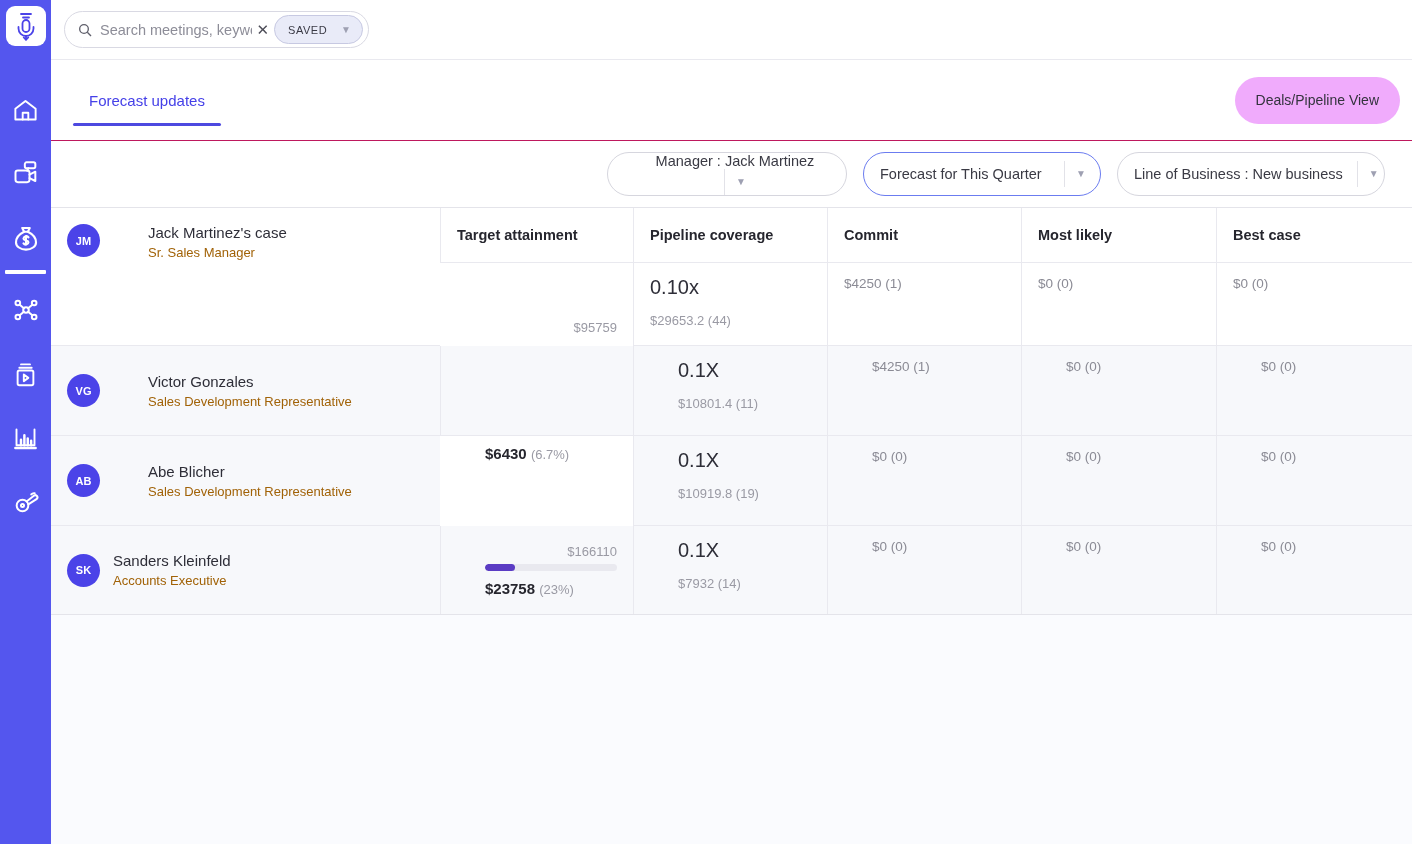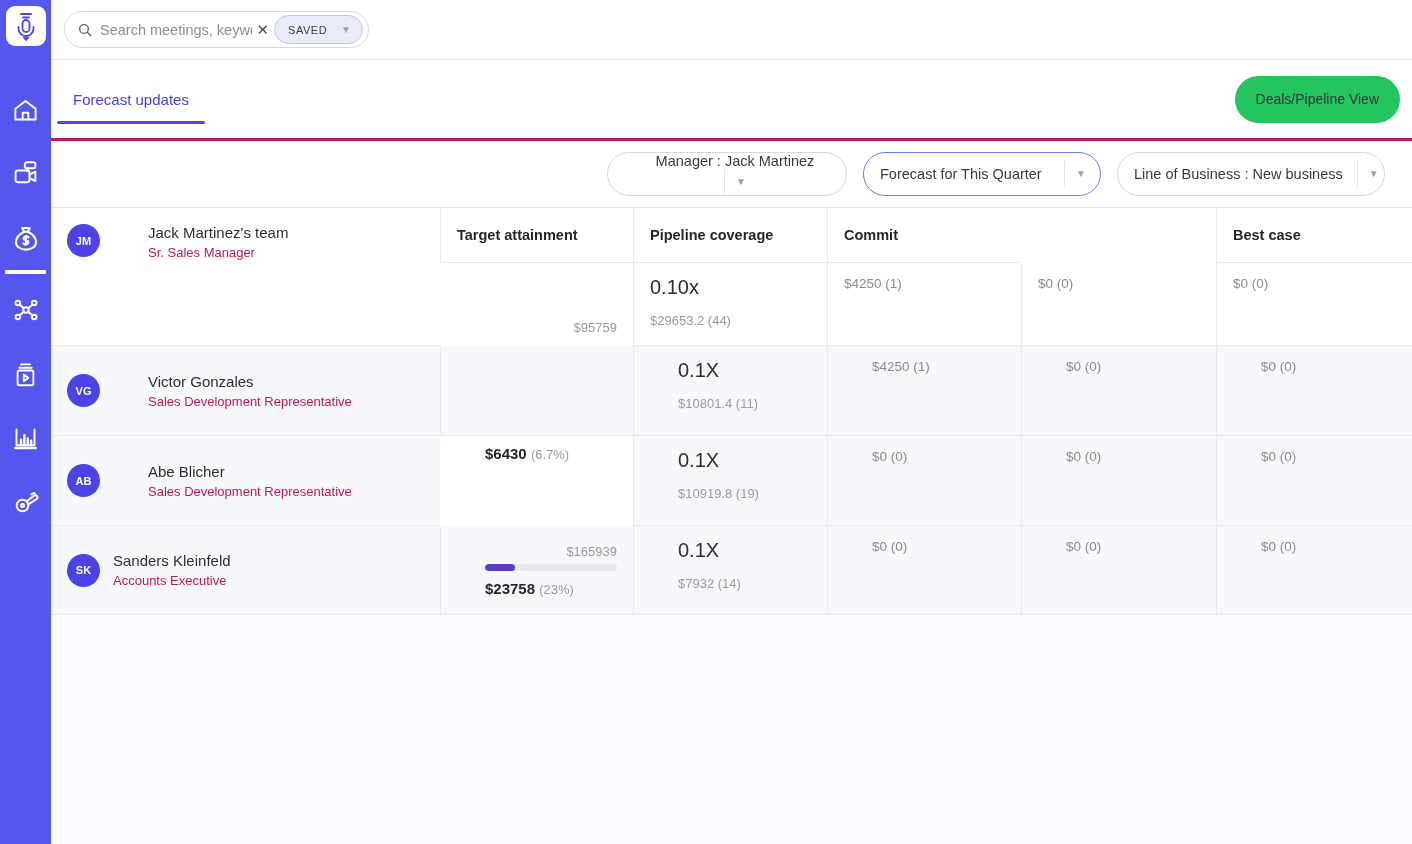--- a/index.html
+++ b/index.html
@@ -32,27 +32,27 @@
   .search-input { border:none; outline:none; flex:1; min-width:0; font-size:14.5px;
     color:#3c3c46; padding:0 4px 0 7px; font-family:"Liberation Sans", sans-serif; background:transparent;}
   .search-input::placeholder { color:#8d8d98; }
   .clear-x { color:#4d4d58; font-size:15px; cursor:pointer; padding:0 5px 0 1px; flex-shrink:0; }
   .saved-chip { height:29px; background:#e9ebf8; border:1px solid #c7c9e2; border-radius:15px;
     display:flex; align-items:center; gap:14px; padding:0 11px 0 13px; cursor:pointer; flex-shrink:0; }
   .saved-chip .lbl { font-size:11px; letter-spacing:.5px; color:#3a3a45; }
   .caret { color:#9ea0b2; font-size:10px; line-height:1; }
 
   
-  .tabrow { height:81px; border-bottom:3px solid #be185d; display:flex; align-items:center;
-    padding:0 12px 0 6px; flex-shrink:0; position:relative; }
+  .tabrow { height:81px; border-bottom:1px solid #be185d; display:flex; align-items:center;
+    padding:0 12px 0 22px; flex-shrink:0; position:relative; }
   .tab { color:#4540e8; font-size:15px; font-weight:500; padding:0 16px; height:100%;
     display:flex; align-items:center; position:relative; cursor:pointer; }
   .tab::after { content:""; position:absolute; left:0; right:0; bottom:14px; height:3px;
     background:#4d49e0; border-radius:2px; }
-  .view-btn { margin-left:auto; background:#22c55e; border:none; border-radius:24px;
+  .view-btn { margin-left:auto; background:#f0abfc; border:none; border-radius:24px;
     height:47px; padding:0 21px; font-size:14px; color:#33333d; cursor:pointer;
     font-family:"Liberation Sans", sans-serif; }
 
   
   .filterrow { height:66px; display:flex; align-items:center; justify-content:flex-end;
     gap:16px; padding-right:27px; flex-shrink:0; }
   .dropdown { height:44px; background:#fff; border:1px solid #d6d6de; border-radius:22px;
     display:flex; align-items:center; padding:0 0 0 16px; cursor:pointer; }
   .dropdown.highlight { border-color:#6b7cf0; }
   .dropdown .dd-label { font-size:14.5px; color:#3a3a44; white-space:nowrap; }
@@ -70,21 +70,21 @@
   .cell.bline { border-bottom:1px solid #e9e9ef;gap:48px; }
   .cell.alt { background:#f7f8fb;padding-left:44px; }
   .hcell { display:flex; align-items:center; font-size:14.5px; font-weight:700; color:#26262e; }
 
   .person { display:flex; gap:13px; padding:16px 16px; }
   .person.center { align-items:center; padding:13px 16px; }
   .avatar { width:33px; height:33px; border-radius:50%; background:#4b43e8; color:#fff;
     font-size:11px; font-weight:700; display:flex; align-items:center; justify-content:center;
     flex-shrink:0; }
   .pname { font-size:15px; color:#2e2e38; margin-bottom:4px; }
-  .prole { font-size:13px; color:#be185d; }
+  .prole { font-size:13px; color:#a16207; }
 
   .ta-cell { display:flex; flex-direction:column; justify-content:center; }
   .ta-total { font-size:13px; color:#9a9aa4; text-align:right; margin-bottom:5px; }
   .bar-track { height:7px; background:#e9e9ef; border-radius:4px; overflow:hidden; margin-bottom:9px; }
   .bar-fill { height:100%; background:#5b3cc4; border-radius:4px; }
   .ta-bottom { font-size:15px; color:#26262e; font-weight:700; }
   .ta-bottom .pct { font-size:13px; color:#9a9aa4; font-weight:400; }
 
   .pc-x { font-size:20px; color:#2e2e38; margin-bottom:14px; }
   .pc-detail { font-size:13px; color:#9a9aa4; }
@@ -208,28 +208,29 @@
             <span class="caret">▼</span>
           </span>
       </div>
     </div>
 
     <div class="table">
 
       <div class="cell first person bline" style="grid-column:1; grid-row:1 / 3;">
         <div class="avatar">JM</div>
         <div>
-          <div class="pname">Jack Martinez's team</div>
+          <div class="pname">Jack Martinez's case</div>
           <div class="prole">Sr. Sales Manager</div>
         </div>
       </div>
 
       <div class="cell hcell bline" style="grid-column:2; grid-row:1;">Target attainment</div>
       <div class="cell hcell bline" style="grid-column:3; grid-row:1;">Pipeline coverage</div>
       <div class="cell hcell bline" style="grid-column:4; grid-row:1;">Commit</div>
+      <div class="cell hcell bline" style="grid-column:5; grid-row:1;">Most likely</div>
       <div class="cell hcell bline" style="grid-column:6; grid-row:1;">Best case</div>
 
       <div class="cell bline" style="grid-column:3; grid-row:2;">
         <div class="pc-x">0.10x</div>
         <div class="pc-detail">$29653.2 (44)</div>
       </div>
       <div class="cell money bline" style="grid-column:4; grid-row:2;">$4250 (1)</div>
       <div class="cell money bline" style="grid-column:5; grid-row:2;">$0 (0)</div>
       <div class="cell money bline" style="grid-column:6; grid-row:2;">$0 (0)</div>
 
@@ -272,21 +273,21 @@
       <div class="cell money alt bline" style="grid-column:6; grid-row:4;">$0 (0)</div>
 
       <div class="cell first person center alt" style="grid-column:1; grid-row:5;">
         <div class="avatar">SK</div>
         <div>
           <div class="pname">Sanders Kleinfeld</div>
           <div class="prole">Accounts Executive</div>
         </div>
       </div>
       <div class="cell ta-cell alt" style="grid-column:2; grid-row:5;">
-        <div class="ta-total">$165939</div>
+        <div class="ta-total">$166110</div>
         <div class="bar-track">
           <div class="bar-fill" style="width: 23%;"></div>
         </div>
         <div class="ta-bottom"><span>$23758</span>
           <span class="pct">(23%)</span></div>
       </div>
       <div class="cell alt" style="grid-column:3; grid-row:5;">
         <div class="pc-x">0.1X</div>
         <div class="pc-detail">$7932 (14)</div>
       </div>

